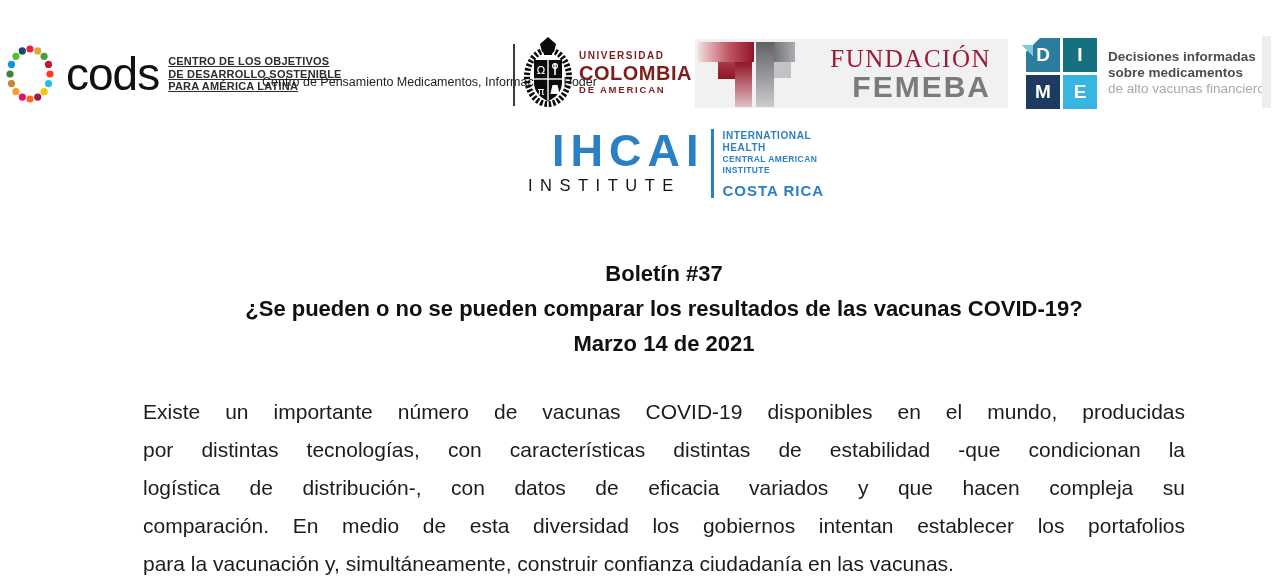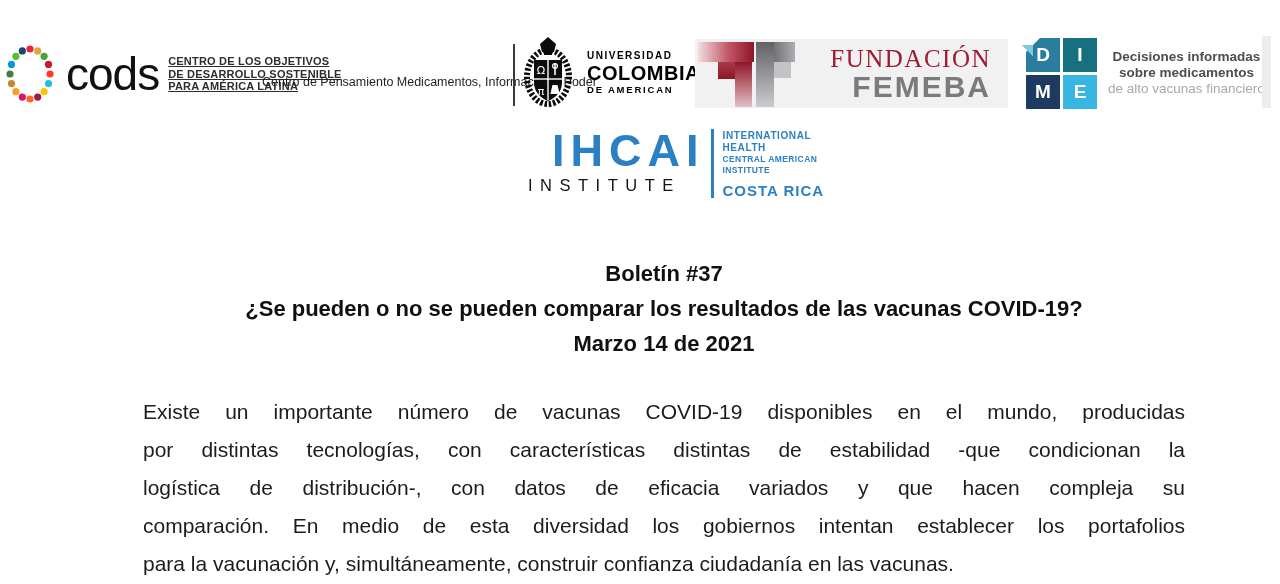--- a/index.html
+++ b/index.html
@@ -16,21 +16,21 @@
   .cods-tag{font-size:11px;line-height:12.5px;font-weight:700;color:#2d2d2d;letter-spacing:.2px;text-decoration:underline;}
 
   
   .centro{left:262px;top:75px;font-size:12.5px;color:#1f1f1f;}
 
   
   .vdiv{left:513px;top:44px;width:2px;height:62px;background:#3a3a3a;}
 
   
   .unal{left:524px;top:36px;display:flex;align-items:center;gap:7px;}
-  .unal-text{color:#000000;margin-left:8px;}
+  .unal-text{color:#7f1d1d;}
   .unal-l1{font-size:10px;font-weight:700;letter-spacing:1.5px;line-height:13px;}
   .unal-l2{font-size:20px;font-weight:700;letter-spacing:.5px;line-height:22px;}
   .unal-l3{font-size:9.5px;font-weight:700;letter-spacing:1.8px;line-height:12px;}
 
   
   .femeba{left:695px;top:39px;width:313px;height:69px;background:#f1f1f1;display:flex;align-items:center;}
   .femeba-mosaic{position:relative;width:100px;height:66px;margin-left:3px;flex:0 0 auto;}
   .femeba-mosaic div{position:absolute;}
   .fm-bar  {left:0;top:1px;width:56px;height:20px;background:linear-gradient(90deg,#f2dddd,#c05566 55%,#8f1527);}
   .fm-sq   {left:20px;top:21px;width:17px;height:17px;background:linear-gradient(180deg,#a63a49,#8f1527);}
@@ -45,21 +45,21 @@
   
   .dime{left:1026px;top:38px;display:flex;gap:11px;}
   .dime-grid{display:grid;grid-template-columns:34px 34px;grid-template-rows:34px 34px;gap:3px;flex:0 0 auto;}
   .dime-sq{position:relative;display:flex;align-items:center;justify-content:center;
            color:#fff;font-weight:700;font-size:19px;}
   .dime-sq.fold::before{content:"";position:absolute;left:0;top:0;
            border-style:solid;border-width:7px;border-color:#ffffff transparent transparent #ffffff;}
   .dime-sq.fold::after{content:"";position:absolute;left:1px;top:1px;
            border-style:solid;border-width:8px;border-color:transparent transparent #7ecbdd transparent;
            transform:translate(-2px,-2px) rotate(45deg);}
-  .dime-text{margin-top:11px;text-align:center;}
+  .dime-text{margin-top:11px;}
   .dime-b{font-size:13.5px;line-height:16px;font-weight:700;color:#4d4d4d;}
   .dime-l{font-size:13.5px;line-height:16px;color:#a8a8a8;}
   .edge-strip{left:1262px;top:36px;width:9px;height:72px;background:#ededed;}
 
   
   .ihcai{left:528px;top:127px;display:flex;align-items:stretch;}
   .ihcai-left{text-align:left;}
   .ihcai-acro{font-size:45px;line-height:47px;font-weight:700;letter-spacing:6px;color:#2b7fc3;margin-left:24px;}
   .ihcai-inst{font-size:16.5px;line-height:22px;letter-spacing:7.5px;color:#141414;font-weight:400;}
   .ihcai-bar{width:3px;background:#2b7fc3;margin:2px 9px 2px 6px;}

